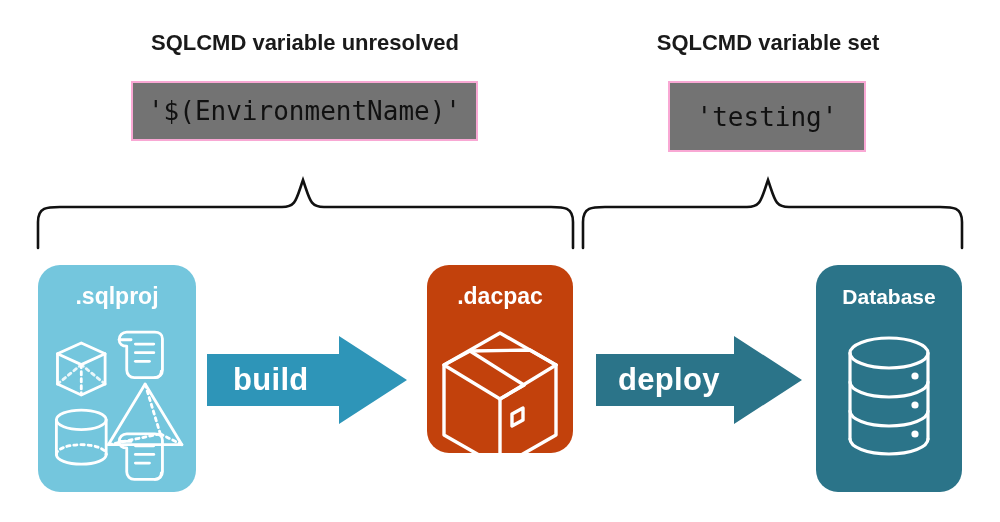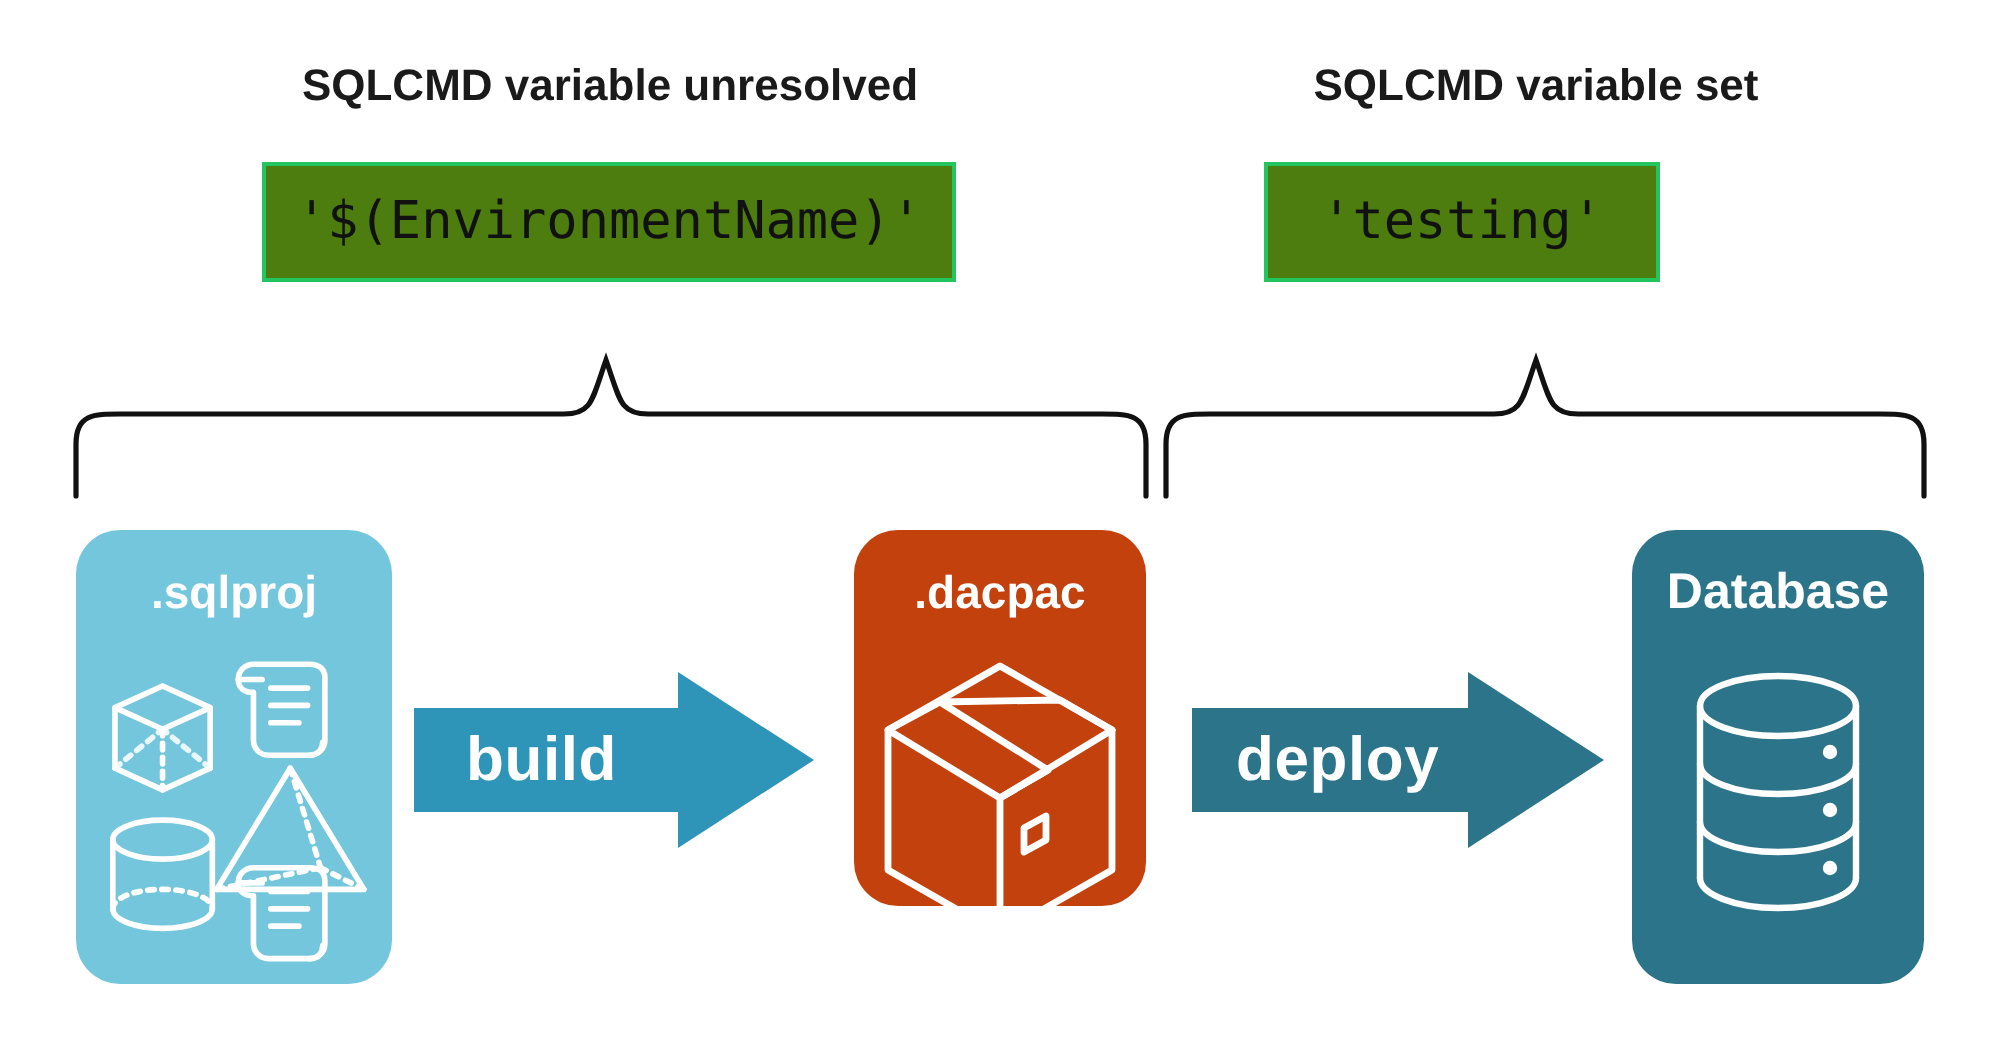--- a/index.html
+++ b/index.html
@@ -34,32 +34,32 @@
     text-align: center;
     white-space: nowrap;
   }
   #heading-left  { left: 0px;   top: 30px; width: 610px; }
   #heading-right { left: 600px; top: 30px; width: 336px; }
 
   
   .code-box {
     position: absolute;
     box-sizing: border-box;
-    border: 2px solid #22c55e;
-    background: #4d7c0f;
+    border: 2px solid #f9a8d4;
+    background: #737373;
     display: flex;
     align-items: center;
     justify-content: center;
     font-family: "DejaVu Sans Mono", "Liberation Mono", monospace;
     font-size: 26px;
     color: #111111;
     letter-spacing: 0px;
   }
   #code-box-left  { left: 131px; top: 81px; width: 347px; height: 60px; }
-  #code-box-right { left: 632px; top: 81px; width: 198px; height: 60px; }
+  #code-box-right { left: 668px; top: 81px; width: 198px; height: 71px; }
 
   
   #brace-layer {
     position: absolute;
     left: 0;
     top: 150px;
     width: 1000px;
     height: 100px;
   }
 
@@ -79,21 +79,21 @@
     right: 0;
     top: 18px;
     text-align: center;
     color: #ffffff;
     font-family: "Liberation Sans", sans-serif;
     font-weight: bold;
     font-size: 23px;
     line-height: 27px;
     white-space: nowrap;
   }
-  #box-database .box-title { font-size: 25px; }
+  #box-database .box-title { font-size: 21px; }
 
   .box-art {
     position: absolute;
     left: 0;
     right: 0;
     top: 52px;
     bottom: 10px;
     display: block;
   }
 

